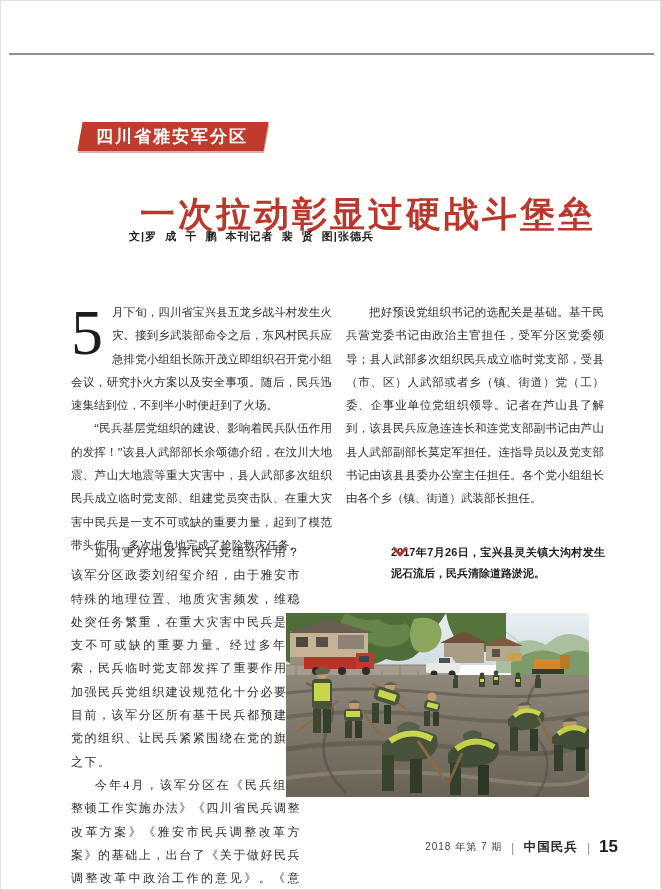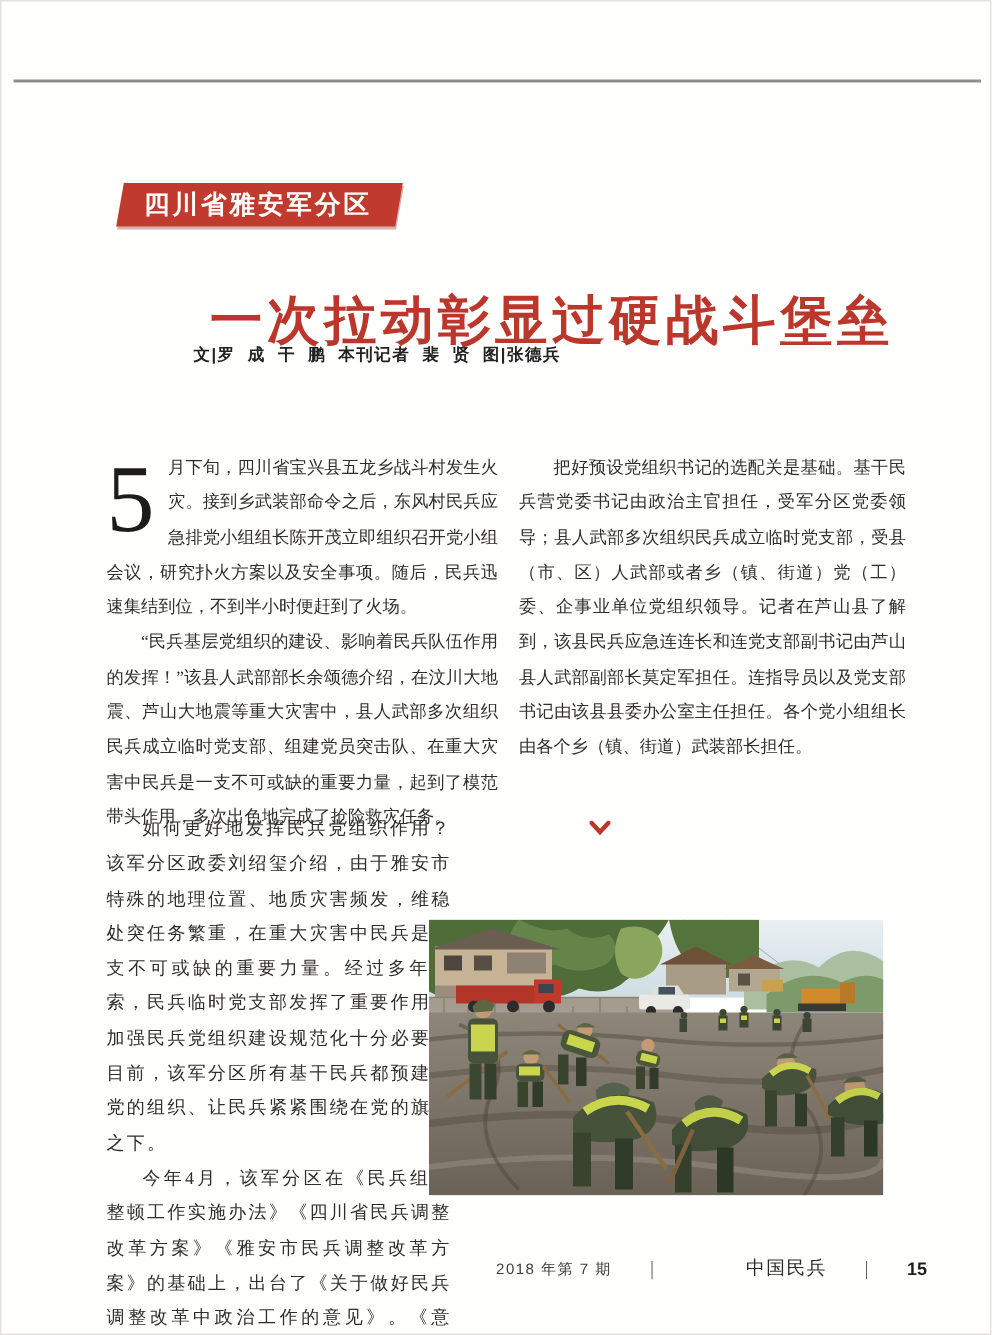--- a/index.html
+++ b/index.html
@@ -68,28 +68,28 @@
   .photo-caption .caption-first{ text-indent:28px; display:inline;}
   .caption-arrow{
     position:absolute;left:2px;top:5px;width:14px;height:10px;
   }
   
   .photo-frame{position:absolute;left:285px;top:612px;width:303px;height:184px;overflow:hidden;}
   .photo-frame svg{display:block;}
   
   .footer{
     position:absolute;right:42px;top:836px;
-    display:flex;align-items:center;gap:25px;
+    display:flex;align-items:center;gap:9px;
     font-family:"Liberation Sans","DejaVu Sans",sans-serif;
     color:#3d3c3a;
   }
   .footer .issue{font-size:10px;letter-spacing:1px;}
   .footer .sep{font-size:13px;color:#555;font-weight:400;transform:scaleX(.6);}
-  .footer .brand{font-size:12.5px;font-weight:normal;letter-spacing:1px;color:#2b2a28;margin-left:36px;}
-  .footer .pageno{font-size:12px;font-weight:600;color:#1f1e1c;font-family:"Liberation Sans",sans-serif;}
+  .footer .brand{font-size:12.5px;font-weight:bold;letter-spacing:1px;color:#2b2a28;}
+  .footer .pageno{font-size:17px;font-weight:600;color:#1f1e1c;font-family:"Liberation Sans",sans-serif;}
 </style>
 </head>
 <body>
 
 <div class="page">
 
   <div class="top-rule"></div>
 
   <div class="section-tag">
     <span class="tag-text">四川省雅安军分区</span>
@@ -110,20 +110,21 @@
   </div>
 
   <div class="col-right bodytext">
     <p class="indent">把好预设党组织书记的选配关是基础。基干民兵营党委书记由政治主官担任，受军分区党委领导；县人武部多次组织民兵成立临时党支部，受县（市、区）人武部或者乡（镇、街道）党（工）委、企事业单位党组织领导。记者在芦山县了解到，该县民兵应急连连长和连党支部副书记由芦山县人武部副部长莫定军担任。连指导员以及党支部书记由该县县委办公室主任担任。各个党小组组长由各个乡（镇、街道）武装部长担任。</p>
   </div>
 
   <div class="photo-caption">
     <svg class="caption-arrow" viewBox="0 0 16 11">
       <path d="M1.5 1.5 L8 8.5 L14.5 1.5" fill="none" stroke="#bb372c" stroke-width="3.4" stroke-linecap="round"></path>
     </svg>
+    <span class="caption-first">2017年7月26日，宝兴县灵关镇大沟村发生泥石流后，民兵清除道路淤泥。</span>
   </div>
 
   <div class="photo-frame">
     <svg width="303" height="184" viewBox="0 0 303 184" xmlns="http://www.w3.org/2000/svg">
       <defs>
         <linearGradient id="mud" x1="0" y1="0" x2="0" y2="1">
           <stop offset="0" stop-color="#8f867a"></stop>
           <stop offset="1" stop-color="#6b6257"></stop>
         </linearGradient>
         <linearGradient id="sky" x1="0" y1="0" x2="0" y2="1">

